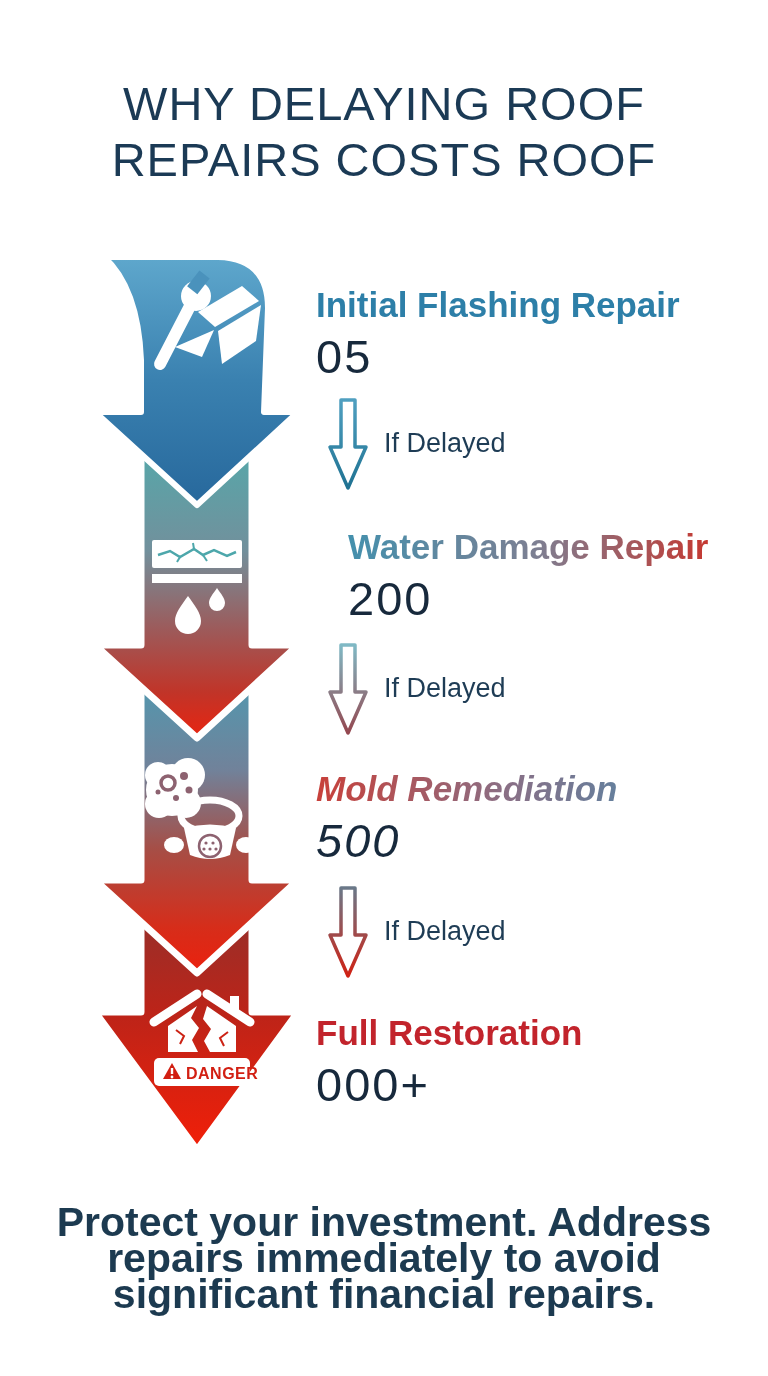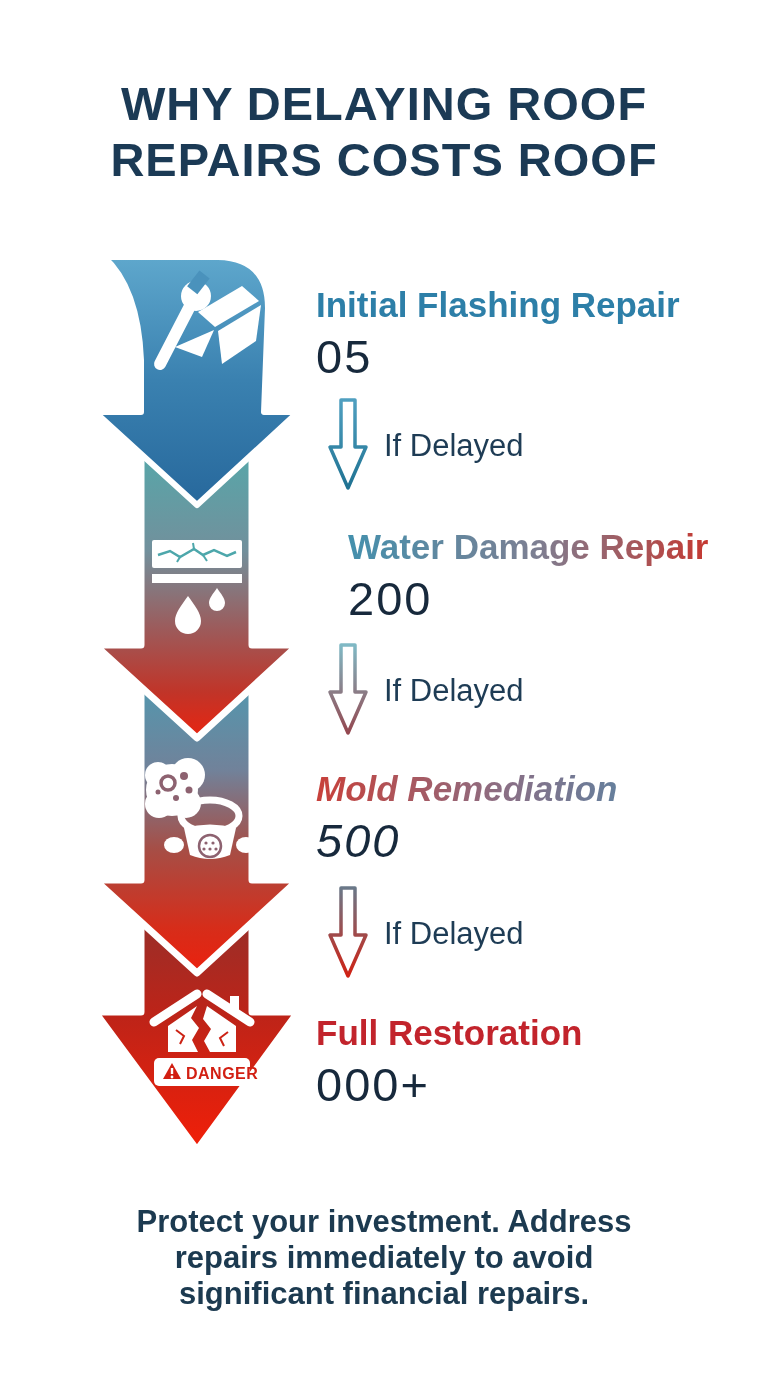--- a/index.html
+++ b/index.html
@@ -1,36 +1,36 @@
 <!DOCTYPE html>
 <html><head>
 <meta charset="utf-8">
 <style>
   html,body{margin:0;padding:0;background:#e8e8e8;}
   .page{position:relative;width:768px;height:1376px;background:#ffffff;overflow:hidden;
         font-family:"Liberation Sans", sans-serif;margin:0 auto;}
   .title{position:absolute;top:76px;left:0;right:0;text-align:center;
-         color:#1b3a55;font-weight:700;font-size:47px;line-height:56px;letter-spacing:1px;}
+         color:#1b3a55;font-weight:400;font-size:47px;line-height:56px;letter-spacing:1px;}
   .cascade{position:absolute;left:0;top:0;width:768px;height:1376px;}
   .stage{position:absolute;left:316px;width:420px;}
   .stage h2{margin:0;font-size:35px;line-height:42px;font-weight:700;letter-spacing:0;}
   .s1{top:284px;} .s2{top:526px;margin-left:32px;} .s3{top:768px;font-style:italic;} .s4{top:1012px;}
   .s1 h2{color:#2d7fa8;}
   .s4 h2{color:#c2242c;}
   .grad-wr{background:linear-gradient(90deg,#4490ad 0%,#7d7f92 45%,#c43a33 85%,#e03c34 100%);
            -webkit-background-clip:text;background-clip:text;color:transparent;}
   .grad-mr{background:linear-gradient(90deg,#c8403a 0%,#8a6f85 45%,#3f90b5 100%);
            -webkit-background-clip:text;background-clip:text;color:transparent;}
   .cost{font-size:47px;line-height:52px;font-weight:400;color:#17293c;margin-top:5px;letter-spacing:2px;}
   .delay{position:absolute;left:326px;width:260px;height:100px;}
   .d1{top:397px;} .d2{top:642px;} .d3{top:885px;}
   .delay svg{position:absolute;left:0;top:0;}
-  .delay .lbl{position:absolute;left:58px;top:31px;font-size:31px;font-weight:500;color:#1e3c55;}
+  .delay .lbl{position:absolute;left:58px;top:31px;font-size:27px;font-weight:500;color:#1e3c55;}
   .footer{position:absolute;top:1204px;left:0;right:0;text-align:center;
-          color:#1c3a50;font-weight:700;font-size:31px;line-height:36px;}
+          color:#1c3a50;font-weight:700;font-size:41px;line-height:36px;}
 </style>
 </head>
 <body>
 
 <div class="page">
 
   <div class="title">
     <div>WHY DELAYING ROOF</div>
     <div>REPAIRS COSTS ROOF</div>
   </div>

